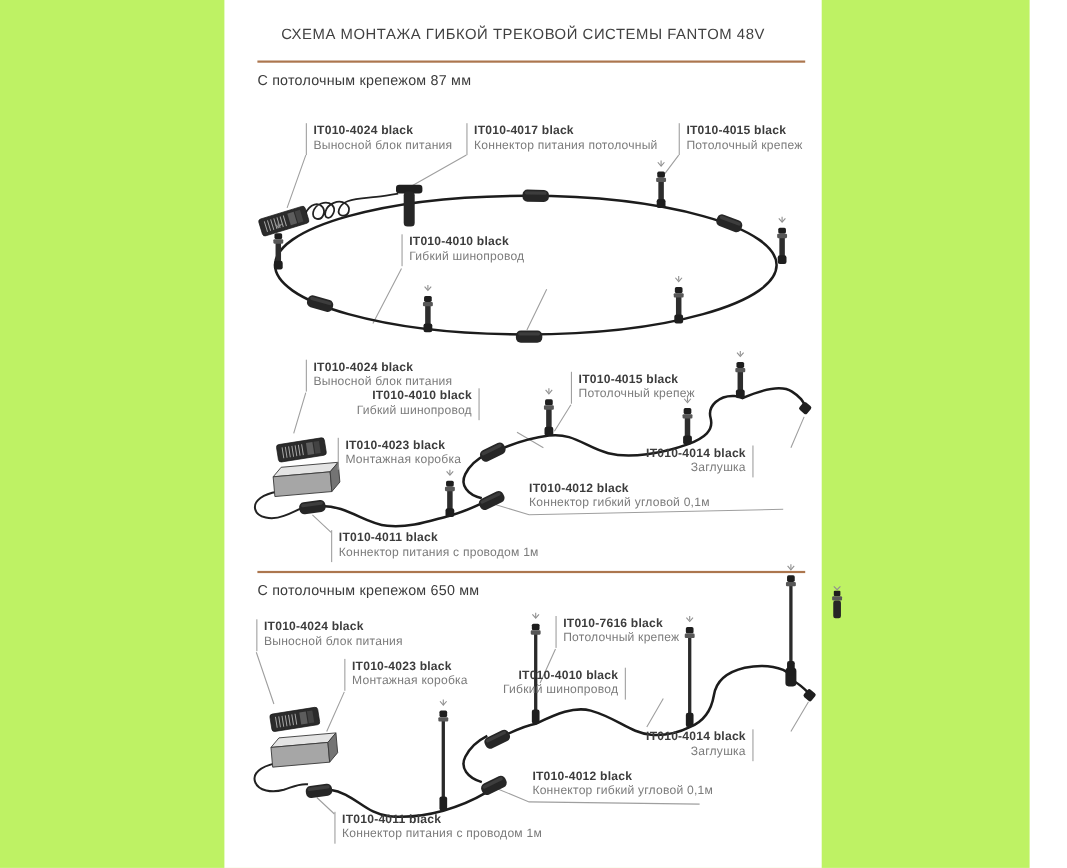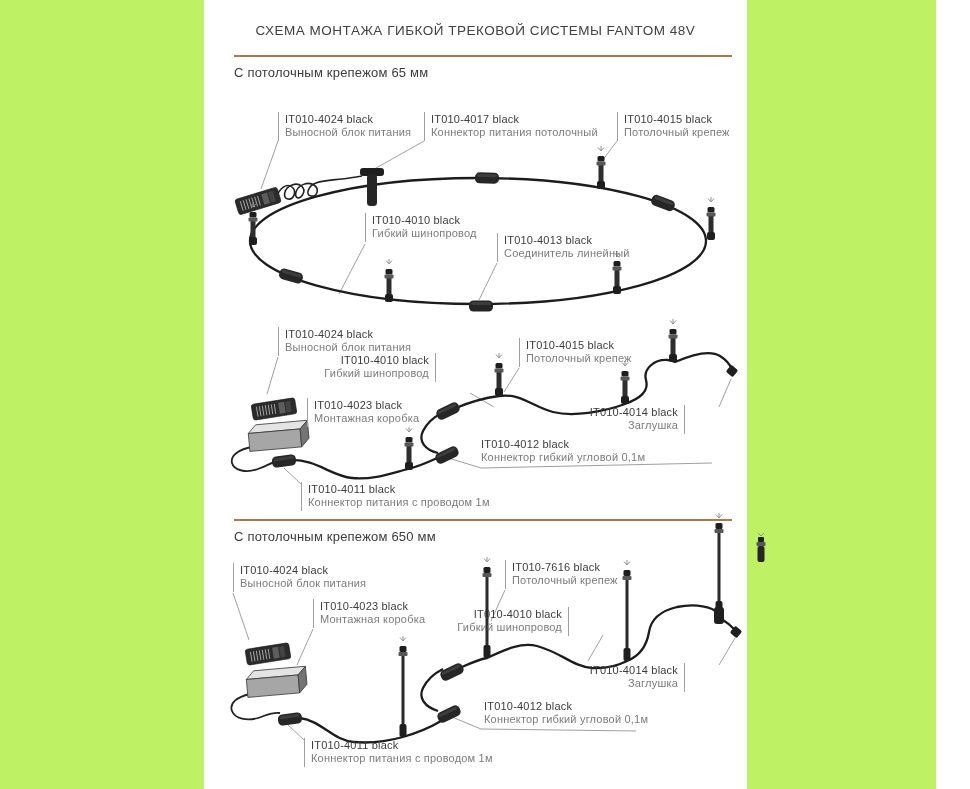--- a/index.html
+++ b/index.html
@@ -8,21 +8,21 @@
   .sheet{position:absolute;left:204px;top:0;width:543px;height:789px;background:#ffffff;}
   .title{position:absolute;left:204px;top:23px;width:543px;text-align:center;
          font-size:13.5px;letter-spacing:.5px;color:#414141;}
   .divider{position:absolute;left:234px;width:498px;height:2px;background:#ac764e;}
   .d1{top:55px}
   .d2{top:519px}
   .heading{position:absolute;font-size:13px;color:#3b3b3b;letter-spacing:.2px;}
   .art{position:absolute;left:0;top:0;pointer-events:none;}
   .lbl{position:absolute;font-size:11px;line-height:13px;white-space:nowrap;
        padding:1px 0 2px 6px;border-left:1px solid #a0a0a0;}
-  .lbl .code{font-weight:normal;color:#3c3c3c;letter-spacing:.2px;}
+  .lbl .code{font-weight:bold;color:#3c3c3c;letter-spacing:.2px;}
   .lbl .desc{color:#7b7b7b;letter-spacing:.2px;}
   .lbl.right{border-left:none;border-right:1px solid #a0a0a0;padding:1px 6px 2px 0;text-align:right;}
   .lbl.plain{border:none;padding:1px 0 2px 0;}
 </style>
 </head>
 <body>
 
 <div class="page">
   <div class="sheet"></div>
 
@@ -134,43 +134,39 @@
         <rect x="-3" y="-25" width="6" height="5" rx="1" fill="#1e1e1e"></rect>
         <rect x="-4.5" y="-20" width="9" height="4" rx="1" fill="#575757"></rect>
         <rect x="-3.5" y="-16" width="7" height="16" rx="2" fill="#262626"></rect>
       </g>
     </g>
   </svg>
 
   <div class="title">СХЕМА МОНТАЖА ГИБКОЙ ТРЕКОВОЙ СИСТЕМЫ FANTOM 48V</div>
   <div class="divider d1"></div>
   <div class="divider d2"></div>
-  <div class="heading" style="left:234px;top:65px">С потолочным крепежом 65 мм</div>
+  <div class="heading" style="left:234px;top:65px">С потолочным крепежом 87 мм</div>
   <div class="heading" style="left:234px;top:529px">С потолочным крепежом 650 мм</div>
 
   <div class="lbl" style="left:278px;top:112px">
     <div class="code">IT010-4024 black</div>
     <div class="desc">Выносной блок питания</div>
   </div>
   <div class="lbl" style="left:424px;top:112px">
     <div class="code">IT010-4017 black</div>
     <div class="desc">Коннектор питания потолочный</div>
   </div>
   <div class="lbl" style="left:617px;top:112px">
     <div class="code">IT010-4015 black</div>
     <div class="desc">Потолочный крепеж</div>
   </div>
   <div class="lbl" style="left:365px;top:213px">
     <div class="code">IT010-4010 black</div>
     <div class="desc">Гибкий шинопровод</div>
   </div>
-  <div class="lbl" style="left:497px;top:233px">
-    <div class="code">IT010-4013 black</div>
-    <div class="desc">Соединитель линейный</div>
-  </div>
 
   <div class="lbl" style="left:278px;top:327px">
     <div class="code">IT010-4024 black</div>
     <div class="desc">Выносной блок питания</div>
   </div>
   <div class="lbl right" style="right:500px;top:353px">
     <div class="code">IT010-4010 black</div>
     <div class="desc">Гибкий шинопровод</div>
   </div>
   <div class="lbl" style="left:519px;top:338px">

